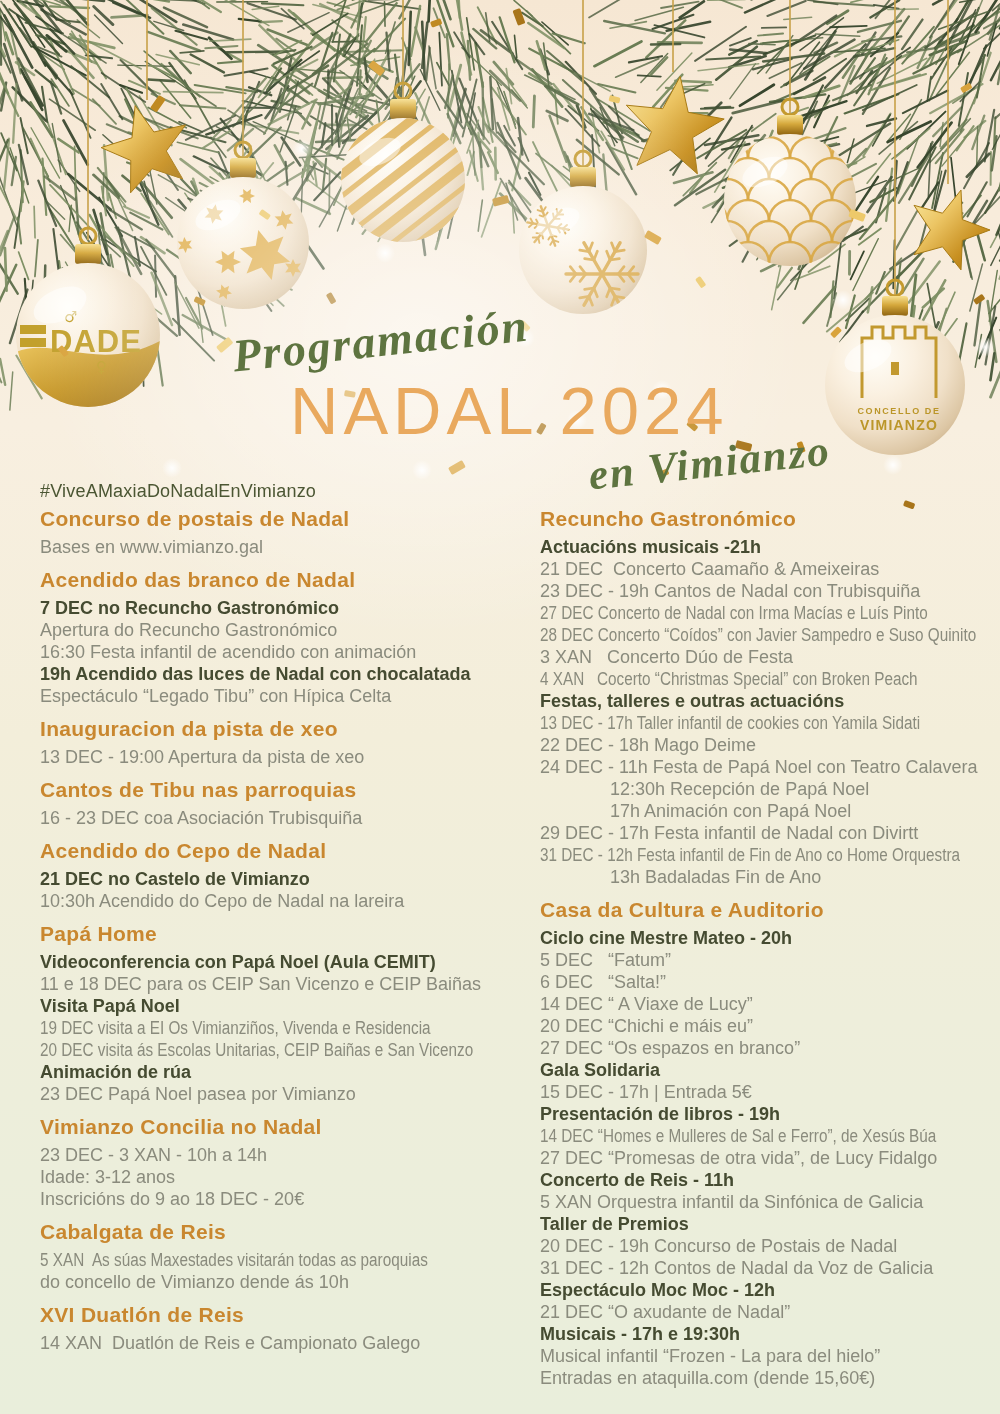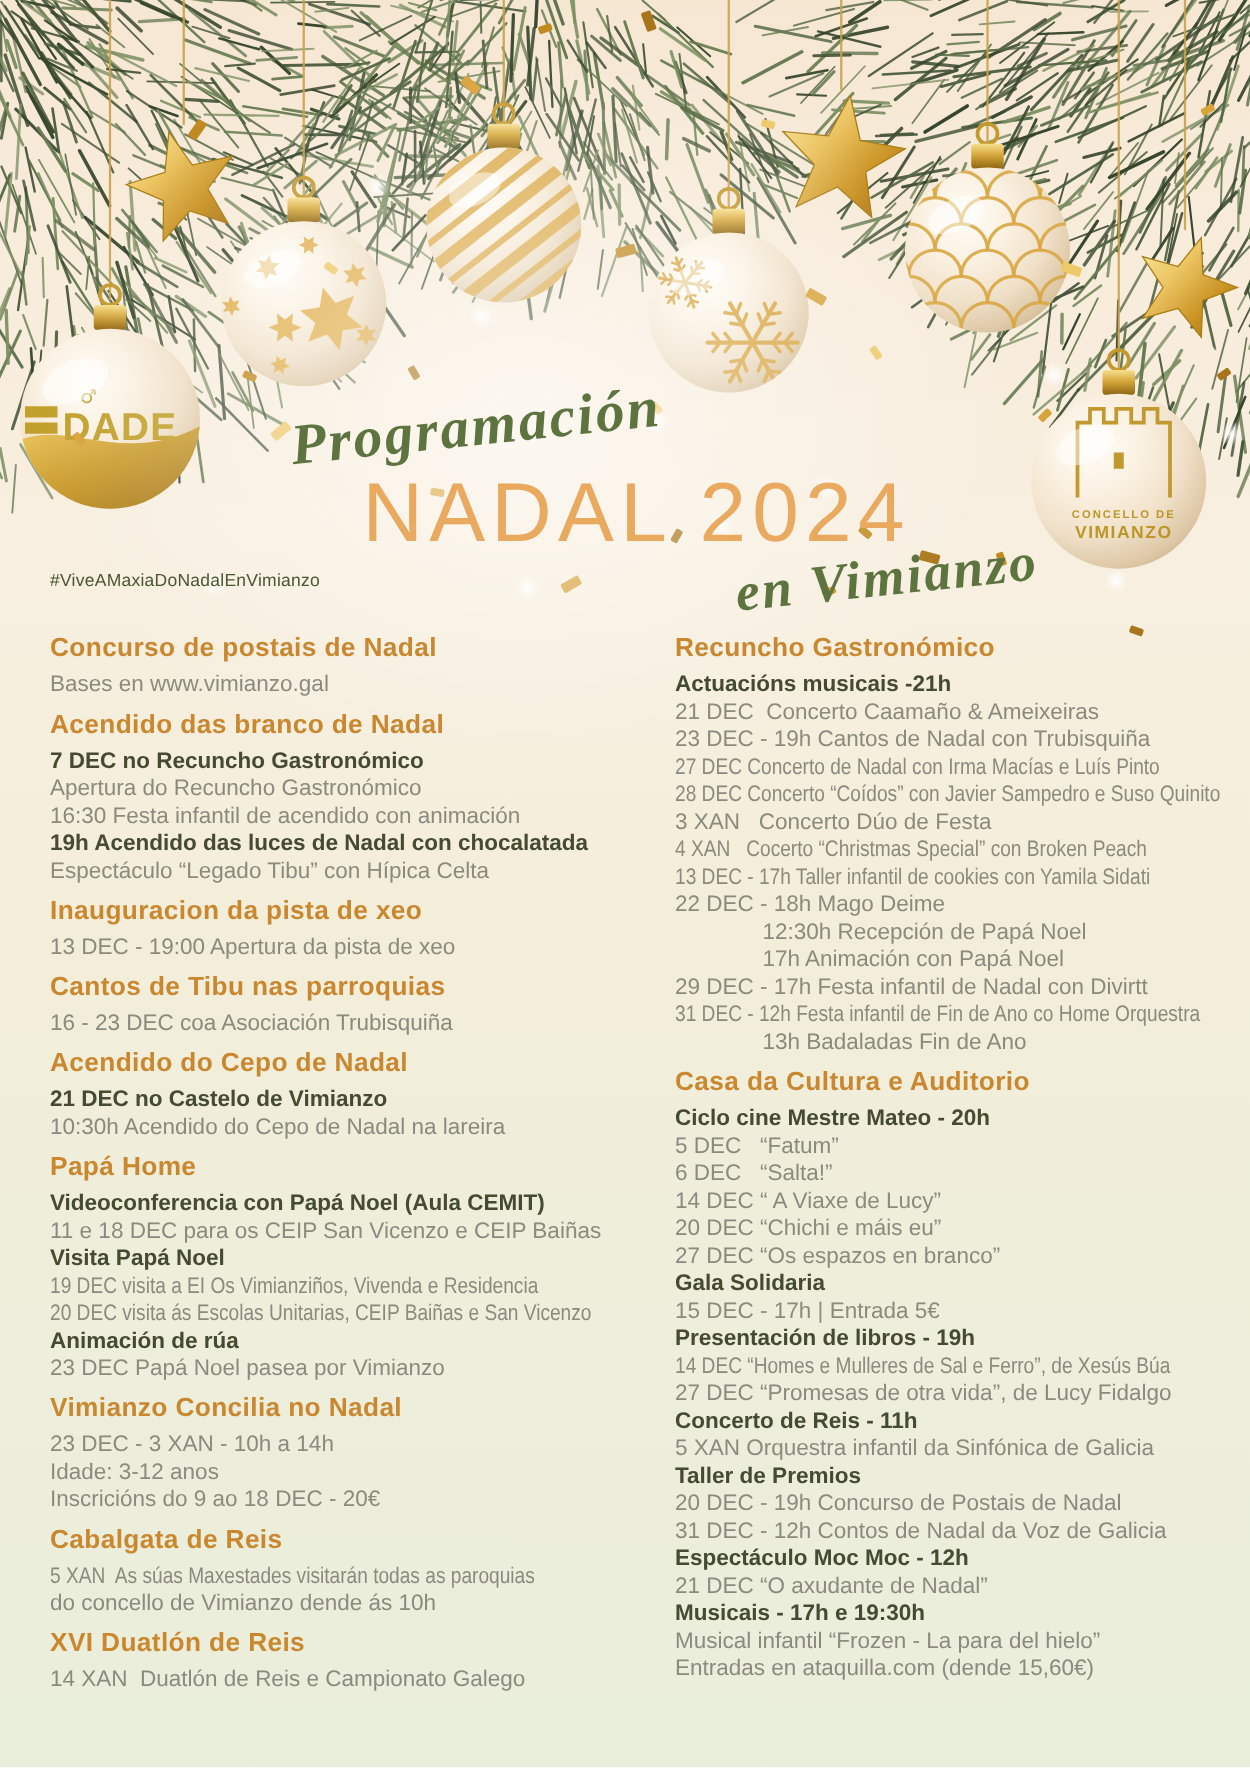--- a/index.html
+++ b/index.html
@@ -13,21 +13,21 @@
     background:radial-gradient(ellipse 55% 30% at 42% 24%,rgba(255,255,255,.55),rgba(255,255,255,0) 70%);}
   #deco{position:absolute;left:0;top:0;}
   .ball{fill:url(#ballGrad);}
   .shine{fill:#ffffff;opacity:.5;}
   .script{position:absolute;font-family:"Liberation Serif",serif;font-style:italic;
     color:var(--script_green);font-weight:bold;}
   .title-pre{left:232px;top:314px;font-size:46px;transform:rotate(-6deg);letter-spacing:2px;}
   .title-post{left:588px;top:438px;font-size:43px;transform:rotate(-6deg);letter-spacing:2px;}
   .title-main{position:absolute;left:290px;top:372px;font-family:Liberation Sans, sans-serif;
     font-size:67px;letter-spacing:5px;color:var(--title_gold);white-space:pre;}
-  .hashtag{position:absolute;left:40px;top:456px;font-size:14px;color:var(--hashtag);letter-spacing:.2px;}
+  .hashtag{position:absolute;left:40px;top:481px;font-size:18px;color:var(--hashtag);letter-spacing:.2px;}
   .col{position:absolute;top:504px;width:472px;}
   #col-left{left:40px;}
   #col-right{left:540px;width:456px;}
   .heading{font-size:21px;font-weight:bold;color:var(--heading);margin:10px 0 5px 0;letter-spacing:.3px;}
   .section:first-child .heading{margin-top:3px;}
   .line{font-size:18px;line-height:22px;color:var(--body);white-space:pre;}
   .line.bold{font-weight:bold;color:var(--bold);}
   .line.indent{padding-left:70px;}
   .line.cond{transform:scaleX(.85);transform-origin:0 50%;}
   .edade-t{font-family:"Liberation Sans",sans-serif;font-weight:bold;font-size:31px;letter-spacing:1px;fill:#c2a02c;}
@@ -1518,22 +1518,24 @@
   <div id="col-right" class="col">
       <div class="section">
         <div class="heading">Recuncho Gastronómico</div>
         <div class="line bold">Actuacións musicais -21h</div>
         <div class="line">21 DEC  Concerto Caamaño &amp; Ameixeiras</div>
         <div class="line">23 DEC - 19h Cantos de Nadal con Trubisquiña</div>
         <div class="line cond">27 DEC Concerto de Nadal con Irma Macías e Luís Pinto</div>
         <div class="line cond">28 DEC Concerto “Coídos” con Javier Sampedro e Suso Quinito</div>
         <div class="line">3 XAN   Concerto Dúo de Festa</div>
         <div class="line cond">4 XAN   Cocerto “Christmas Special” con Broken Peach</div>
+        <div class="line bold">Festas, talleres e outras actuacións</div>
         <div class="line cond">13 DEC - 17h Taller infantil de cookies con Yamila Sidati</div>
         <div class="line">22 DEC - 18h Mago Deime</div>
+        <div class="line">24 DEC - 11h Festa de Papá Noel con Teatro Calavera</div>
         <div class="line indent">12:30h Recepción de Papá Noel</div>
         <div class="line indent">17h Animación con Papá Noel</div>
         <div class="line">29 DEC - 17h Festa infantil de Nadal con Divirtt</div>
         <div class="line cond">31 DEC - 12h Festa infantil de Fin de Ano co Home Orquestra</div>
         <div class="line indent">13h Badaladas Fin de Ano</div>
       </div>
       <div class="section">
         <div class="heading">Casa da Cultura e Auditorio</div>
         <div class="line bold">Ciclo cine Mestre Mateo - 20h</div>
         <div class="line">5 DEC   “Fatum”</div>

